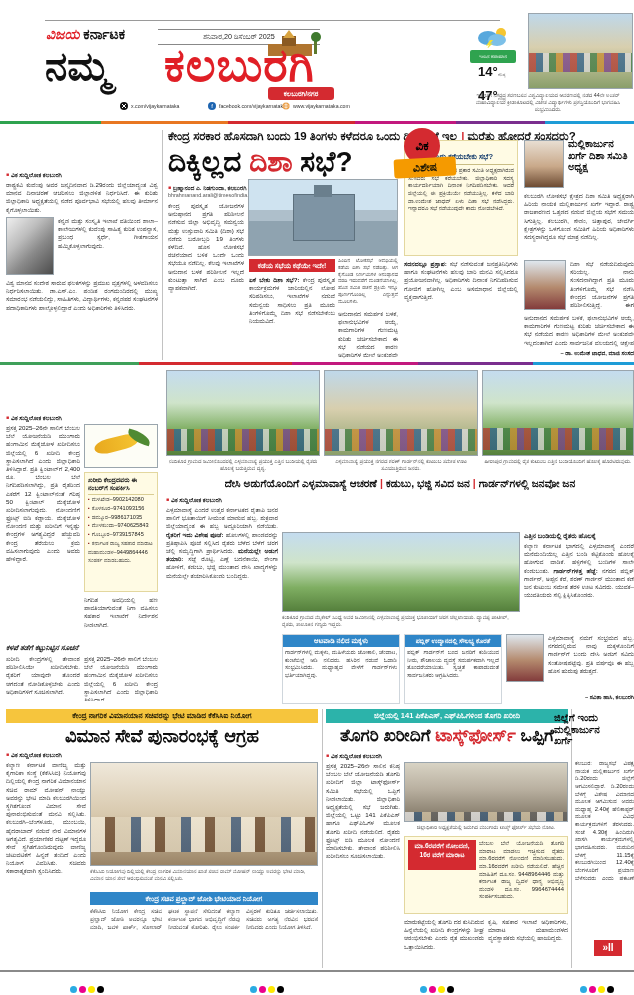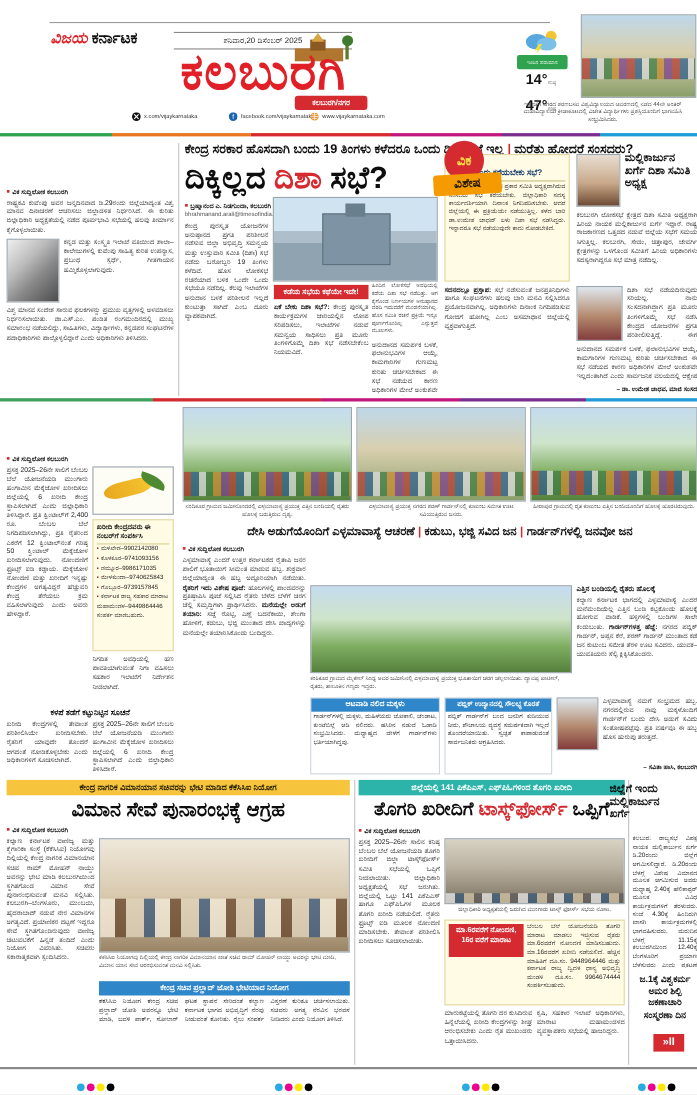--- a/index.html
+++ b/index.html
@@ -52,20 +52,21 @@
        font-size:7.2px;text-align:center;line-height:14px;color:#222;">ಶನಿವಾರ,20 ಡಿಸೆಂಬರ್ 2025</div>
 
   <svg class="abs" style="left:262px;top:30px;" width="64" height="26" viewBox="0 0 64 26">
     <rect x="6" y="14" width="44" height="12" fill="#b0752f"></rect>
     <rect x="20" y="6" width="14" height="10" fill="#8a5a22"></rect>
     <polygon points="27,0 21,8 33,8" fill="#d9a441"></polygon>
     <rect x="52" y="8" width="3" height="16" fill="#5d7a2e"></rect>
     <circle cx="54" cy="7" r="5" fill="#3f7a2e"></circle>
   </svg>
 
+  <div class="abs" style="left:45px;top:46px;font-size:40px;font-weight:bold;color:#111;line-height:1;">ನಮ್ಮ</div>
   <div class="abs" style="left:164px;top:42px;font-size:46px;font-weight:bold;color:#e01f26;line-height:1;letter-spacing:1px;">ಕಲಬುರಗಿ</div>
 
   <div class="abs red-label" style="left:268px;top:87px;width:66px;height:13px;border-radius:3px;font-size:6.8px;line-height:13px;">ಕಲಬುರಗಿ/ನಗರ</div>
 
   <div class="abs" style="left:120px;top:101px;height:9px;display:flex;align-items:center;gap:3px;">
     <svg width="8" height="8" viewBox="0 0 8 8">
         <circle cx="4" cy="4" r="4" fill="#111"></circle>
         <path d="M2 2l4 4M6 2L2 6" stroke="#fff" stroke-width="1"></path>
       </svg>
     <span style="font-size:5.2px;color:#333;">x.com/vijaykarnataka</span>
@@ -113,21 +114,21 @@
   <div class="abs vline" style="left:162px;top:130px;width:1px;height:230px;"></div>
 
   <div class="abs hl" style="left:168px;top:130px;width:466px;height:15px;font-size:11.5px;white-space:nowrap;">
     <span>ಕೇಂದ್ರ ಸರಕಾರ ಹೊಸದಾಗಿ ಬಂದು 19 ತಿಂಗಳು ಕಳೆದರೂ ಒಂದು ದಿಶಾ ಸಭೆ ಇಲ್ಲ</span><span class="sep">|</span><span>ಮರೆತು ಹೋದರೆ ಸಂಸದರು?</span>
   </div>
   <div class="abs hl" style="left:168px;top:146px;width:232px;height:36px;font-size:28px;white-space:nowrap;">
     <span>ದಿಕ್ಕಿಲ್ಲದ </span><span style="color:#d42a30;">ದಿಶಾ</span><span> ಸಭೆ?</span>
   </div>
 
   <div class="abs" style="left:404px;top:128px;width:36px;height:36px;border-radius:50%;background:#d42a30;z-index:5;
-       color:#fde047;font-weight:bold;font-size:12px;text-align:center;line-height:36px;">ವಿಕ</div>
+       color:#000000;font-weight:bold;font-size:12px;text-align:center;line-height:36px;">ವಿಕ</div>
   <div class="abs" style="left:394px;top:158px;width:62px;height:19px;background:#f59a00;border-radius:3px;z-index:6;transform:rotate(-3deg);
        color:#201a05;font-weight:bold;font-size:11px;text-align:center;line-height:19px;">ವಿಶೇಷ</div>
 
   <div class="abs byl" style="left:168px;top:184px;width:230px;"><b>ಬ್ರಹ್ಮಾನಂದ ಎ. ನಿಡಗುಂದಾ, ಕಲಬುರಗಿ</b></div>
   <div class="abs" style="left:168px;top:192px;width:230px;font-size:5.4px;color:#555;">bhrahmanand.arali@timesofindia.com</div>
 
   <div class="abs bt" style="left:168px;top:202px;width:76px;height:158px;">ಕೇಂದ್ರ ಪುರಸ್ಕೃತ ಯೋಜನೆಗಳ ಅನುಷ್ಠಾನದ ಪ್ರಗತಿ ಪರಿಶೀಲನೆ ನಡೆಸುವ ಜಿಲ್ಲಾ ಅಭಿವೃದ್ಧಿ ಸಮನ್ವಯ ಮತ್ತು ಉಸ್ತುವಾರಿ ಸಮಿತಿ (ದಿಶಾ) ಸಭೆ ನಡೆದು ಬರೋಬ್ಬರಿ 19 ತಿಂಗಳು ಕಳೆದಿವೆ. ಹೊಸ ಲೋಕಸಭೆ ರಚನೆಯಾದ ಬಳಿಕ ಒಂದೇ ಒಂದು ಸಭೆಯೂ ನಡೆದಿಲ್ಲ. ಕೆಲವು ಇಲಾಖೆಗಳ ಅನುದಾನ ಬಳಕೆ ಪರಿಶೀಲನೆ ಇಲ್ಲದೆ ಕುಂಟುತ್ತಾ ಸಾಗಿದೆ ಎಂಬ ದೂರು ವ್ಯಾಪಕವಾಗಿದೆ.</div>
 
   <div class="abs ph" style="left:248px;top:179px;width:150px;height:77px;background:linear-gradient(180deg,#cfe3f0 0 40%,#aebfcb 40% 55%,#8fa3b0 55% 100%);">
     <div style="position:absolute;left:30%;top:18%;width:40%;height:60%;background:#7e94a4;border:1px solid #5d707d;"></div>
@@ -180,21 +181,21 @@
     <div style="font-size:6.4px;font-weight:bold;color:#111;line-height:1.25;border-bottom:1px solid #d9cd93;padding-bottom:2px;">ಖರೀದಿ ಕೇಂದ್ರದವರು ಈ ನಂಬರ್‌ಗೆ ಸಂಪರ್ಕಿಸಿ</div>
     <div class="contact-item">ಮಳಖೇಡ–9902142080</div>
     <div class="contact-item">ಕೊಳಕೂರ–9741093156</div>
     <div class="contact-item">ಡಮ್ಮೂರ–9986171035</div>
     <div class="contact-item">ಮೇಳಕುಂದಾ–9740625843</div>
     <div class="contact-item">ಗೊಬ್ಬೂರ–9739157845</div>
     <div class="contact-item">ಕರ್ನಾಟಕ ರಾಜ್ಯ ಸಹಕಾರ ಮಾರಾಟ ಮಹಾಮಂಡಳ–9449864446 ಸಂಪರ್ಕ ಮಾಡಬಹುದು.</div>
   </div>
   <div class="abs bt" style="left:84px;top:596px;width:74px;height:44px;">ನಿಗದಿತ ಅವಧಿಯಲ್ಲಿ ಹಣ ಪಾವತಿಯಾಗುವಂತೆ ನಿಗಾ ವಹಿಸಲು ಸಹಕಾರ ಇಲಾಖೆಗೆ ನಿರ್ದೇಶನ ನೀಡಲಾಗಿದೆ.</div>
 
-  <div class="abs" style="left:6px;top:643px;width:152px;font-size:7.2px;font-weight:bold;text-align:center;color:#111;">ಕಳಪೆ ತಡೆಗೆ ಕಟ್ಟುನಿಟ್ಟಿನ ಸೂಚನೆ</div>
+  <div class="abs" style="left:6px;top:643px;width:152px;font-size:7.2px;font-weight:bold;color:#111;font-style:italic;">ಕಳಪೆ ತಡೆಗೆ ಕಟ್ಟುನಿಟ್ಟಿನ ಸೂಚನೆ</div>
   <div class="abs bt" style="left:6px;top:655px;width:74px;height:46px;">ಖರೀದಿ ಕೇಂದ್ರಗಳಲ್ಲಿ ತೇವಾಂಶ ಪರಿಶೀಲಿಸಿಯೇ ಖರೀದಿಸಬೇಕು. ರೈತರಿಗೆ ಯಾವುದೇ ತೊಂದರೆ ಆಗದಂತೆ ನೋಡಿಕೊಳ್ಳಬೇಕು ಎಂದು ಅಧಿಕಾರಿಗಳಿಗೆ ಸೂಚಿಸಲಾಗಿದೆ.</div>
   <div class="abs bt" style="left:84px;top:655px;width:74px;height:46px;">ಪ್ರಸಕ್ತ 2025–26ನೇ ಸಾಲಿಗೆ ಬೆಂಬಲ ಬೆಲೆ ಯೋಜನೆಯಡಿ ಮುಂಗಾರು ಹಂಗಾಮಿನ ಮೆಕ್ಕೆಜೋಳ ಖರೀದಿಸಲು ಜಿಲ್ಲೆಯಲ್ಲಿ 6 ಖರೀದಿ ಕೇಂದ್ರ ಸ್ಥಾಪಿಸಲಾಗಿದೆ ಎಂದು ಜಿಲ್ಲಾಧಿಕಾರಿ ತಿಳಿಸಿದ್ದಾರೆ.</div>
 
   <div class="abs ph ph-field" style="left:166px;top:370px;width:154px;height:86px;"></div>
   <div class="abs ph ph-crowd" style="left:324px;top:370px;width:154px;height:86px;"></div>
   <div class="abs ph ph-field" style="left:482px;top:370px;width:152px;height:86px;"></div>
   <div class="abs cap" style="left:166px;top:458px;width:154px;height:16px;text-align:center;">ನಂದಿಕೂರ ಗ್ರಾಮದ ಜಮೀನೊಂದರಲ್ಲಿ ಎಳ್ಳಮಾವಾಸ್ಯೆ ಪ್ರಯುಕ್ತ ಎತ್ತಿನ ಬಂಡಿಯಲ್ಲಿ ರೈತರು ಹೊಲಕ್ಕೆ ಬರುತ್ತಿರುವ ದೃಶ್ಯ.</div>
   <div class="abs cap" style="left:324px;top:458px;width:154px;height:16px;text-align:center;">ಎಳ್ಳಮಾವಾಸ್ಯೆ ಪ್ರಯುಕ್ತ ನಗರದ ಶರಣ್ ಗಾರ್ಡನ್‌ನಲ್ಲಿ ಕುಟುಂಬ ಸಮೇತ ಊಟ ಸವಿಯುತ್ತಿರುವ ಜನರು.</div>
   <div class="abs cap" style="left:482px;top:458px;width:152px;height:16px;text-align:center;">ಹೀರಾಪುರ ಗ್ರಾಮದಲ್ಲಿ ರೈತ ಕುಟುಂಬ ಎತ್ತಿನ ಬಂಡಿಯೊಂದಿಗೆ ಹೊಲಕ್ಕೆ ಹೊರಟಿರುವುದು.</div>
 
@@ -262,21 +263,20 @@
     <div class="red-label" style="float:left;width:64px;height:26px;font-size:6.6px;line-height:1.3;padding:2px;margin:0 3px 2px 0;">ಮಾ.6ರವರೆಗೆ ನೋಂದಣಿ, 16ರ ವರೆಗೆ ಮಾರಾಟ</div>
     <div class="bt" style="height:70px;font-size:5.8px;">ಬೆಂಬಲ ಬೆಲೆ ಯೋಜನೆಯಡಿ ತೊಗರಿ ಮಾರಾಟ ಮಾಡಲು ಇಚ್ಛಿಸುವ ರೈತರು ಮಾ.6ರವರೆಗೆ ನೋಂದಣಿ ಮಾಡಿಸಬಹುದು. ಮಾ.16ರವರೆಗೆ ಖರೀದಿ ನಡೆಯಲಿದೆ. ಹೆಚ್ಚಿನ ಮಾಹಿತಿಗೆ ದೂ.ಸಂ. 9448964446 ಮತ್ತು ಕರ್ನಾಟಕ ರಾಜ್ಯ ದ್ವಿದಳ ಧಾನ್ಯ ಅಭಿವೃದ್ಧಿ ಮಂಡಳಿ ದೂ.ಸಂ. 9964674444 ಸಂಪರ್ಕಿಸಬಹುದು.</div>
   </div>
   <div class="abs bt" style="left:404px;top:918px;width:80px;height:50px;">ಮಾರುಕಟ್ಟೆಯಲ್ಲಿ ತೊಗರಿ ದರ ಕುಸಿದಿರುವ ಹಿನ್ನೆಲೆಯಲ್ಲಿ ಖರೀದಿ ಕೇಂದ್ರಗಳನ್ನು ಶೀಘ್ರ ಆರಂಭಿಸಬೇಕು ಎಂದು ರೈತ ಮುಖಂಡರು ಒತ್ತಾಯಿಸಿದರು.</div>
   <div class="abs bt" style="left:488px;top:918px;width:80px;height:50px;">ಕೃಷಿ, ಸಹಕಾರ ಇಲಾಖೆ ಅಧಿಕಾರಿಗಳು, ಮಾರಾಟ ಮಹಾಮಂಡಳದ ವ್ಯವಸ್ಥಾಪಕರು ಸಭೆಯಲ್ಲಿ ಹಾಜರಿದ್ದರು.</div>
 
   <div class="abs vline" style="left:571px;top:709px;width:1px;height:259px;"></div>
 
   <div class="abs hl" style="left:554px;top:712px;width:59px;height:46px;font-size:10px;">ಜಿಲ್ಲೆಗೆ ಇಂದು ಮಲ್ಲಿಕಾರ್ಜುನ ಖರ್ಗೆ</div>
   <div class="abs bt" style="left:575px;top:760px;width:59px;height:120px;font-size:5.8px;">ಕಲಬುರ: ರಾಜ್ಯಸಭೆ ವಿಪಕ್ಷ ನಾಯಕ ಮಲ್ಲಿಕಾರ್ಜುನ ಖರ್ಗೆ ಡಿ.20ರಂದು ಜಿಲ್ಲೆಗೆ ಆಗಮಿಸಲಿದ್ದಾರೆ. ಡಿ.20ರಂದು ಬೆಳಗ್ಗೆ ವಿಶೇಷ ವಿಮಾನದ ಮೂಲಕ ಆಗಮಿಸುವ ಅವರು ಮಧ್ಯಾಹ್ನ 2.40ಕ್ಕೆ ಹೆಲಿಕಾಪ್ಟರ್ ಮೂಲಕ ವಿವಿಧ ಕಾರ್ಯಕ್ರಮಗಳಿಗೆ ತೆರಳುವರು. ಸಂಜೆ 4.30ಕ್ಕೆ ಹಿಂದಿರುಗಿ ಖಾಸಗಿ ಕಾರ್ಯಕ್ರಮಗಳಲ್ಲಿ ಭಾಗವಹಿಸುವರು. ಮರುದಿನ ಬೆಳಗ್ಗೆ 11.15ಕ್ಕೆ ಕಲಬುರಗಿಯಿಂದ 12.40ಕ್ಕೆ ಬೆಂಗಳೂರಿಗೆ ಪ್ರಯಾಣ ಬೆಳೆಸುವರು ಎಂದು ಪ್ರಕಟಣೆ ತಿಳಿಸಿದೆ.</div>
-  <div class="abs" style="left:575px;top:886px;width:59px;height:50px;font-size:8.2px;font-weight:bold;text-align:center;color:#111;line-height:1.3;">ಜ.1ಕ್ಕೆ ವಿಶ್ವಕರ್ಮ ಅಮರ ಶಿಲ್ಪಿ ಜಕಣಾಚಾರಿ ಸಂಸ್ಮರಣಾ ದಿನ</div>
   <div class="abs" style="left:594px;top:940px;width:28px;height:16px;background:#d42a30;color:#fff;font-weight:bold;font-size:10px;text-align:center;line-height:16px;">»II</div>
 
   <div class="abs" style="left:0;top:970px;width:634px;height:2px;background:#8a8a8a;"></div>
   <div class="abs" style="left:70px;top:979px;">
     <span class="dot" style="background:#29abe2;"></span><span class="dot" style="background:#ec008c;"></span><span class="dot" style="background:#ffe800;"></span><span class="dot" style="background:#000;"></span>
   </div>
   <div class="abs" style="left:250px;top:979px;">
     <span class="dot" style="background:#29abe2;"></span><span class="dot" style="background:#ec008c;"></span><span class="dot" style="background:#ffe800;"></span><span class="dot" style="background:#000;"></span>
   </div>
   <div class="abs" style="left:420px;top:979px;">

